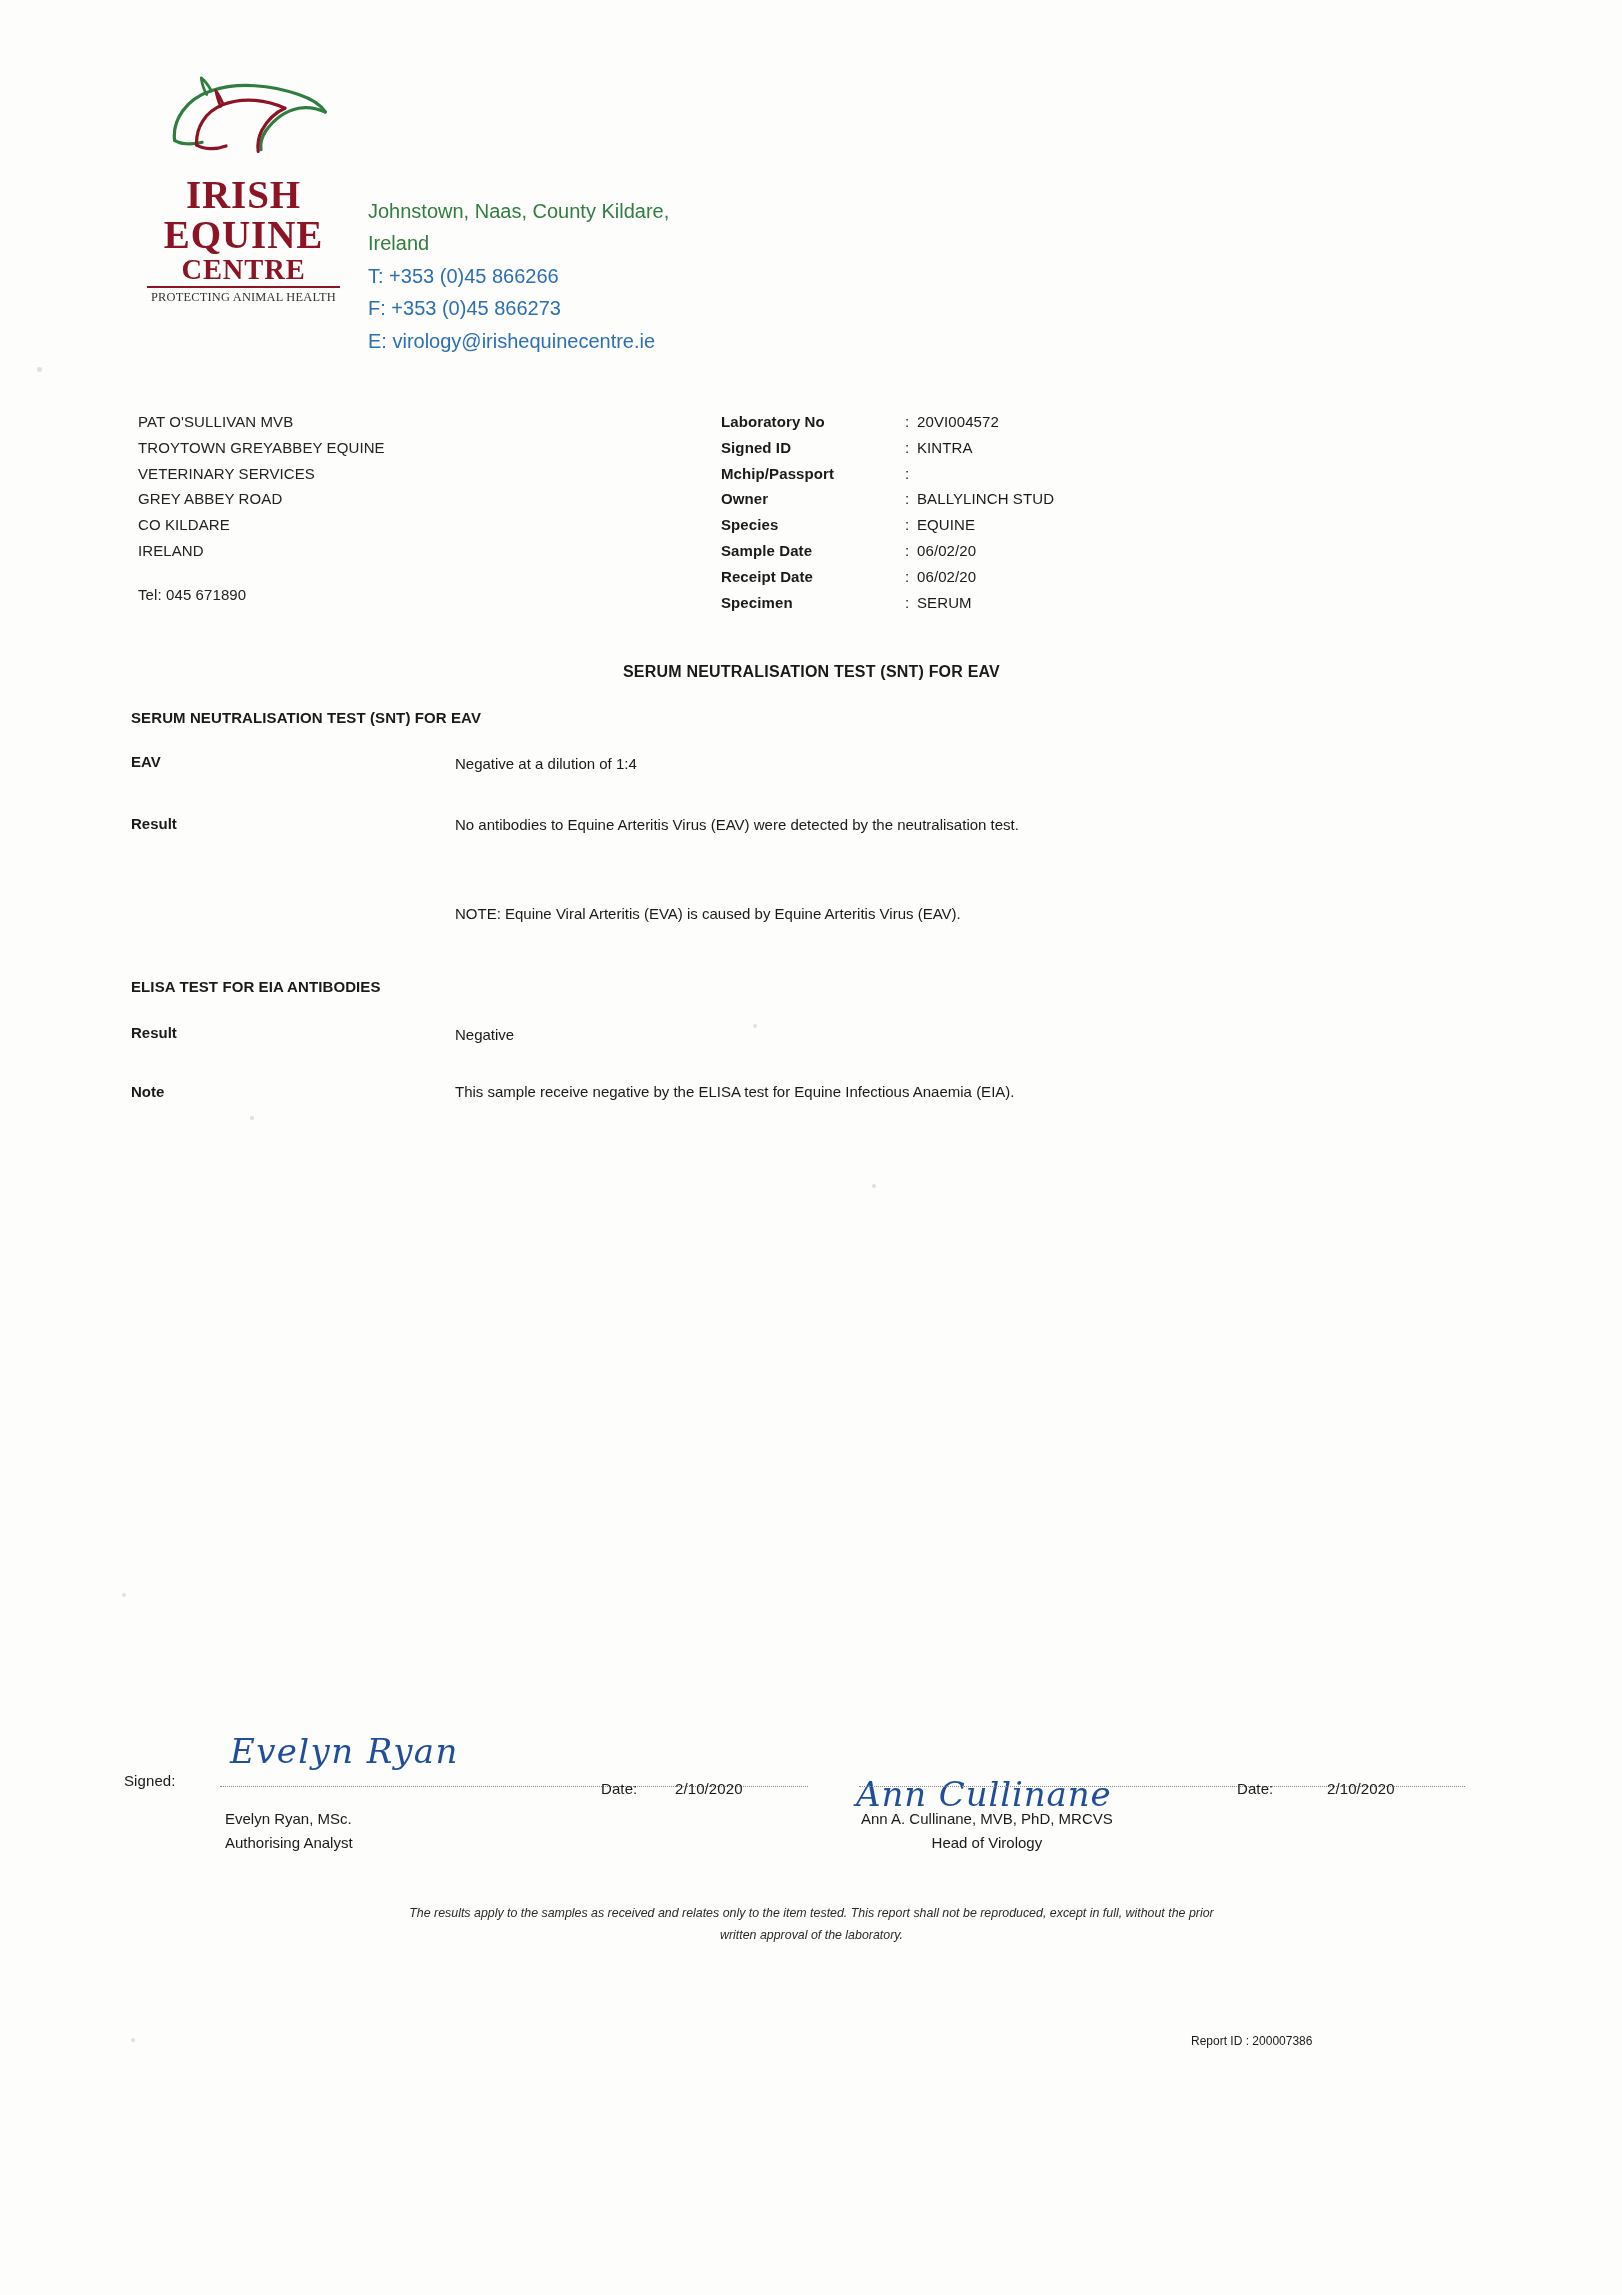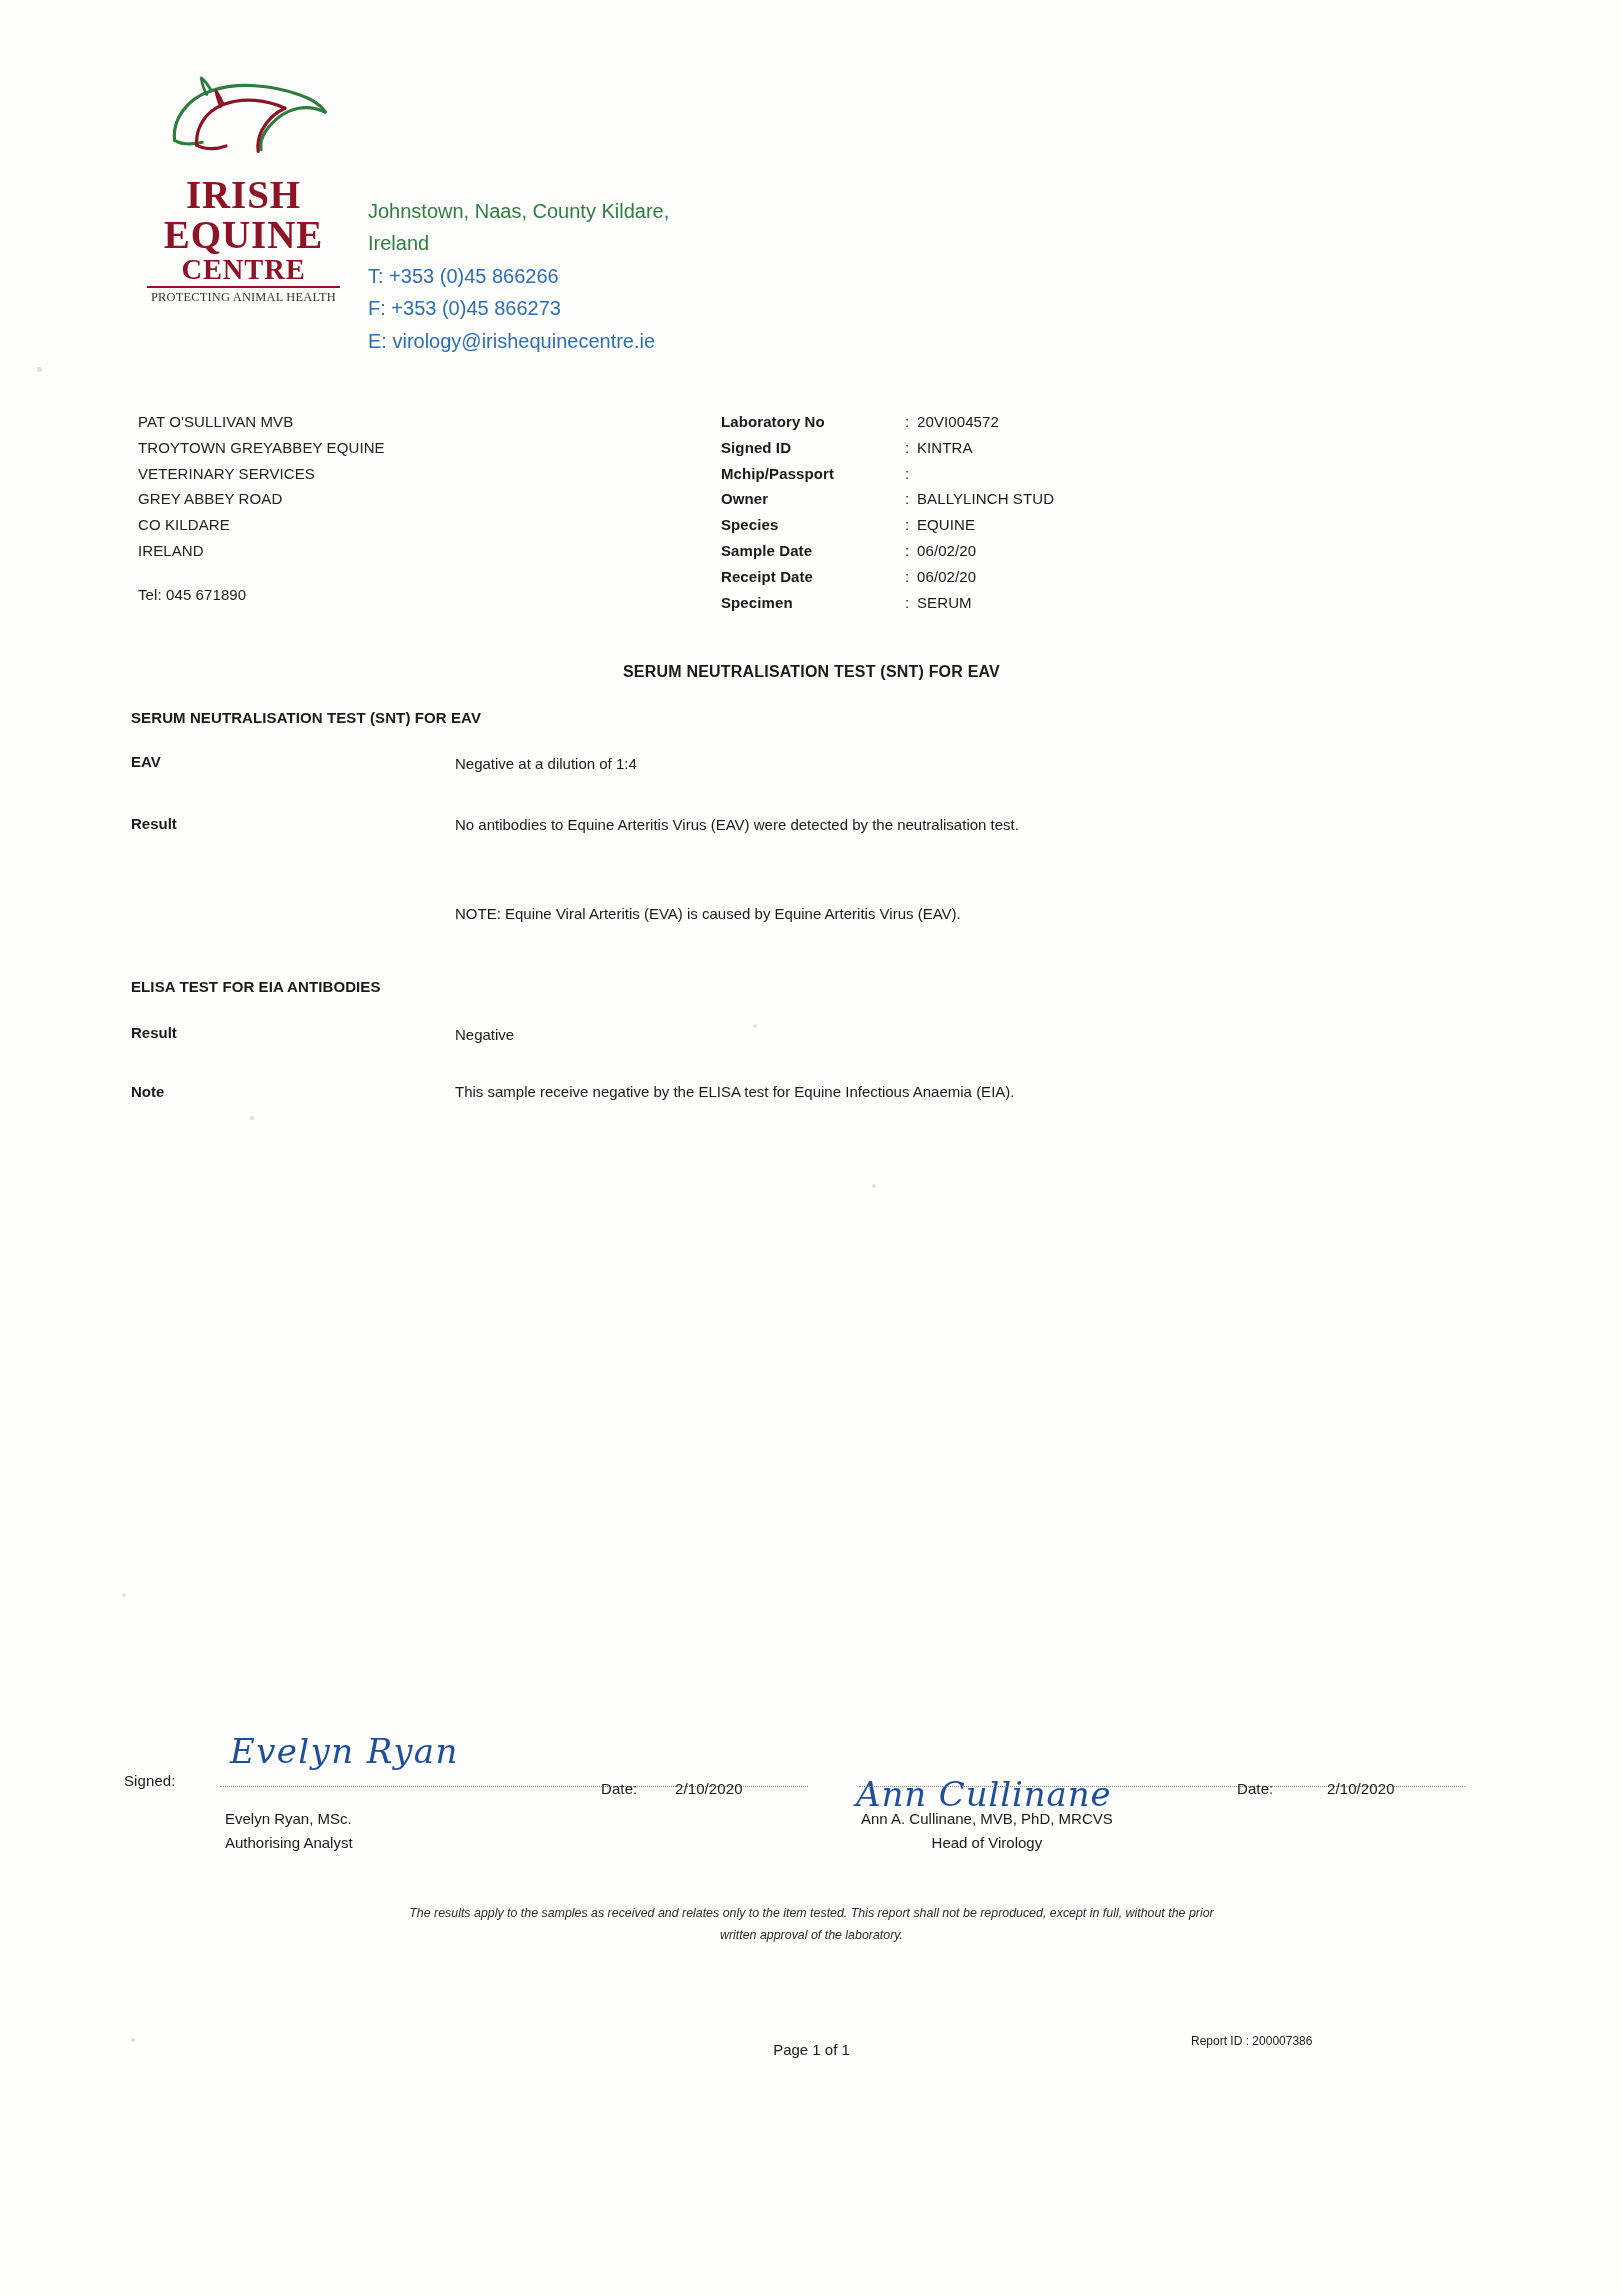--- a/index.html
+++ b/index.html
@@ -365,17 +365,16 @@
       <div>Ann A. Cullinane, MVB, PhD, MRCVS</div>
       <div>Head of Virology</div>
     </div>
   </div>
 
   <div class="disclaimer">
     <div>The results apply to the samples as received and relates only to the item tested. This report shall not be reproduced, except in full, without the prior</div>
     <div>written approval of the laboratory.</div>
   </div>
 
-  <div class="page-number">Page 1 of 1</div>
   <div class="report-id">Report ID : 200007386</div>
 
 </div>
 
 
 </body></html>

